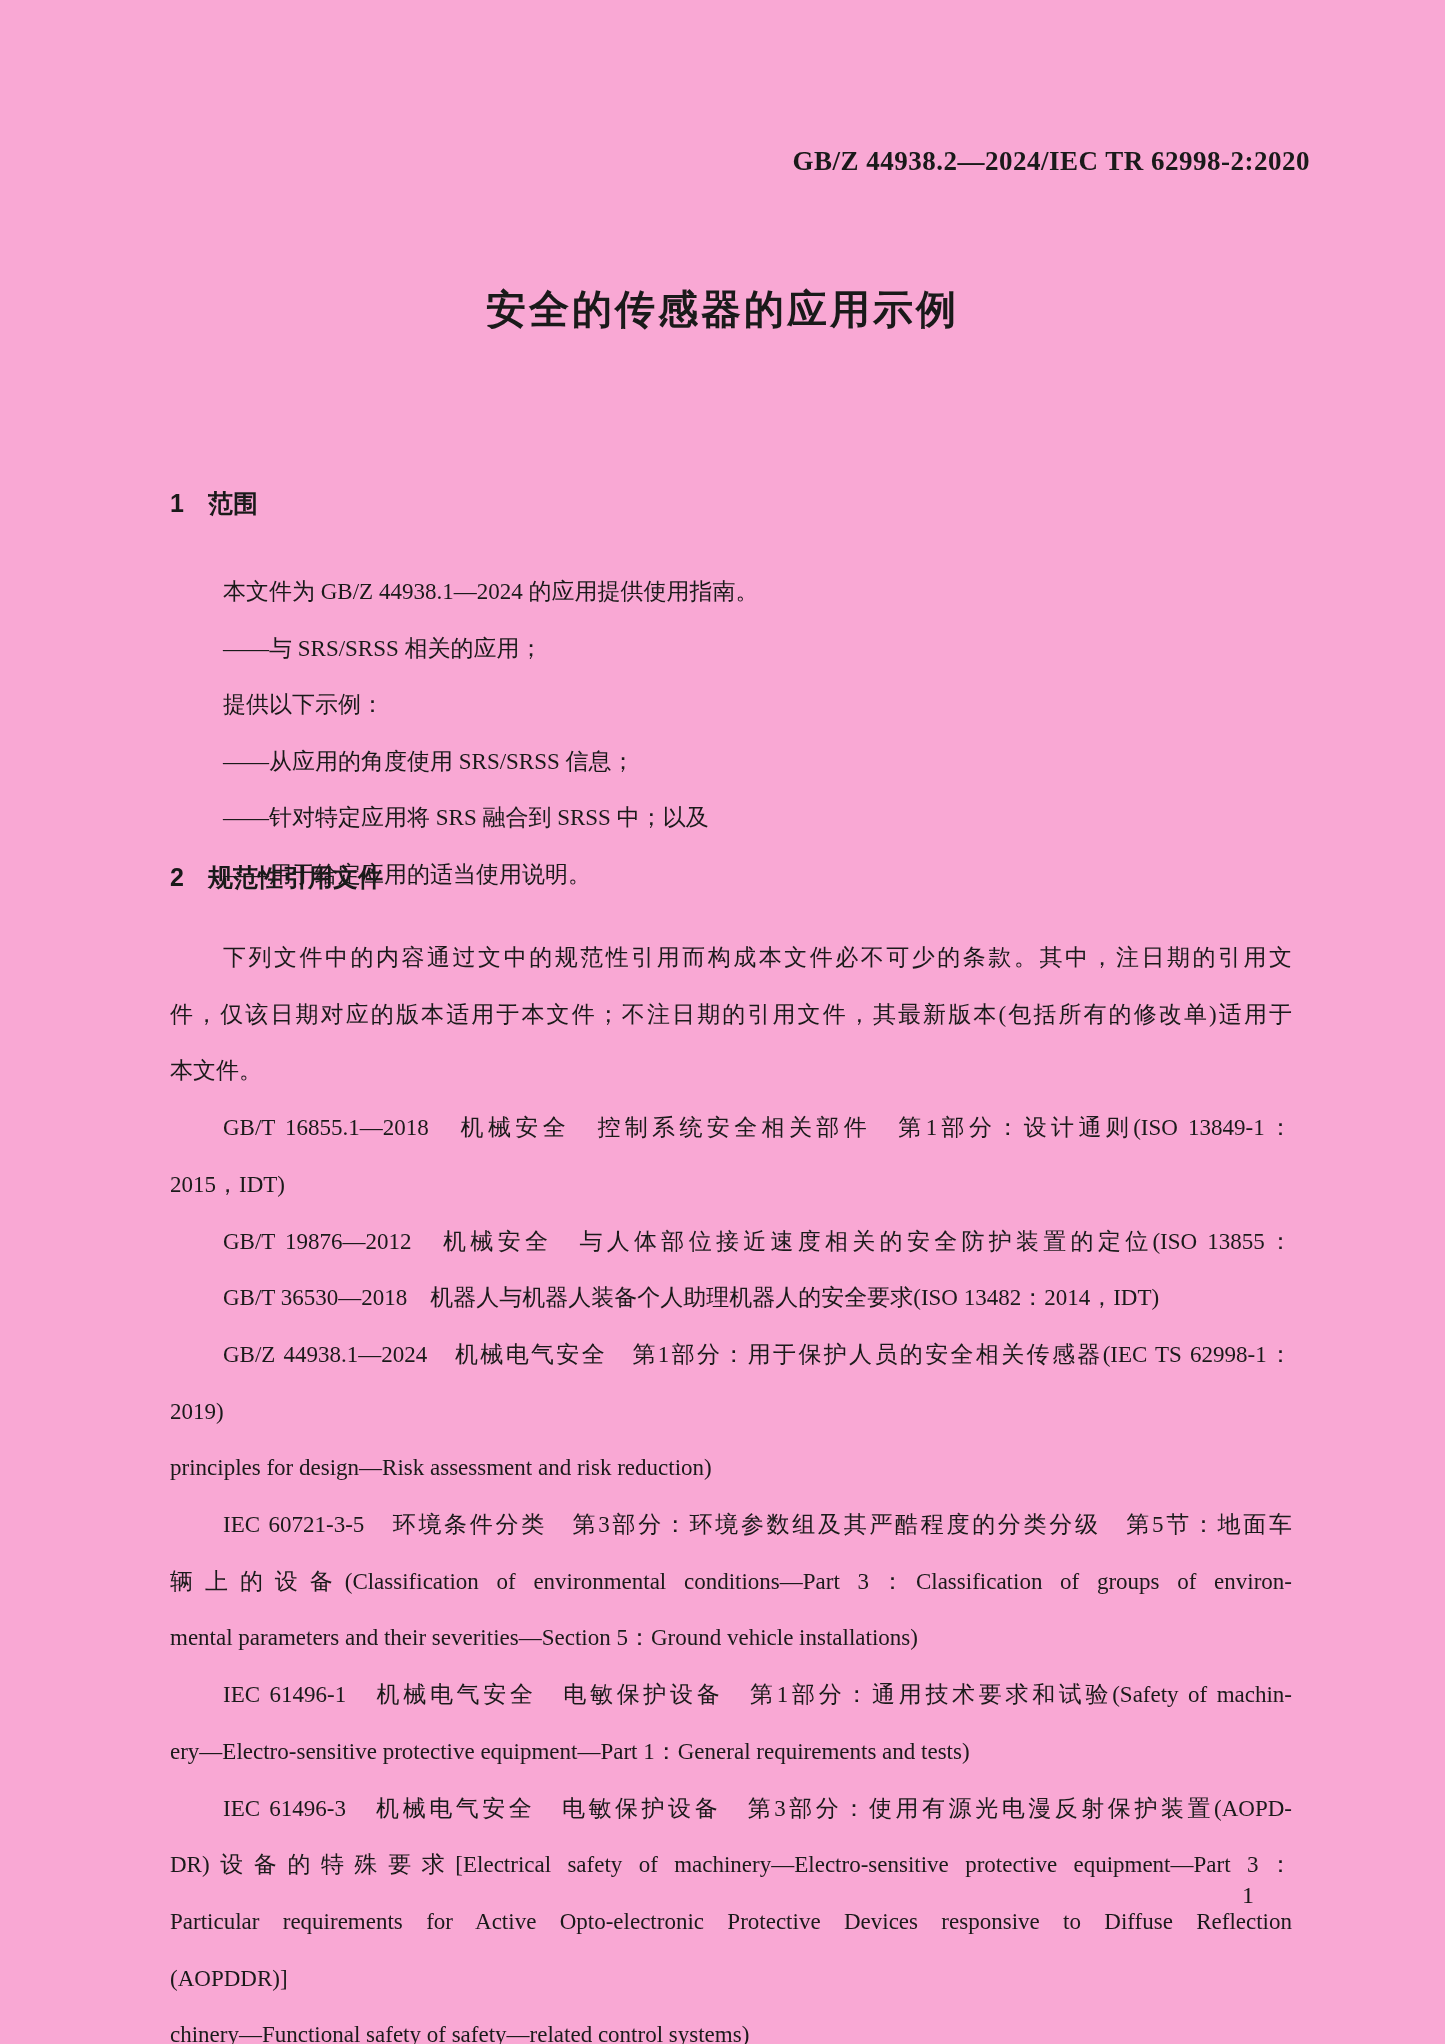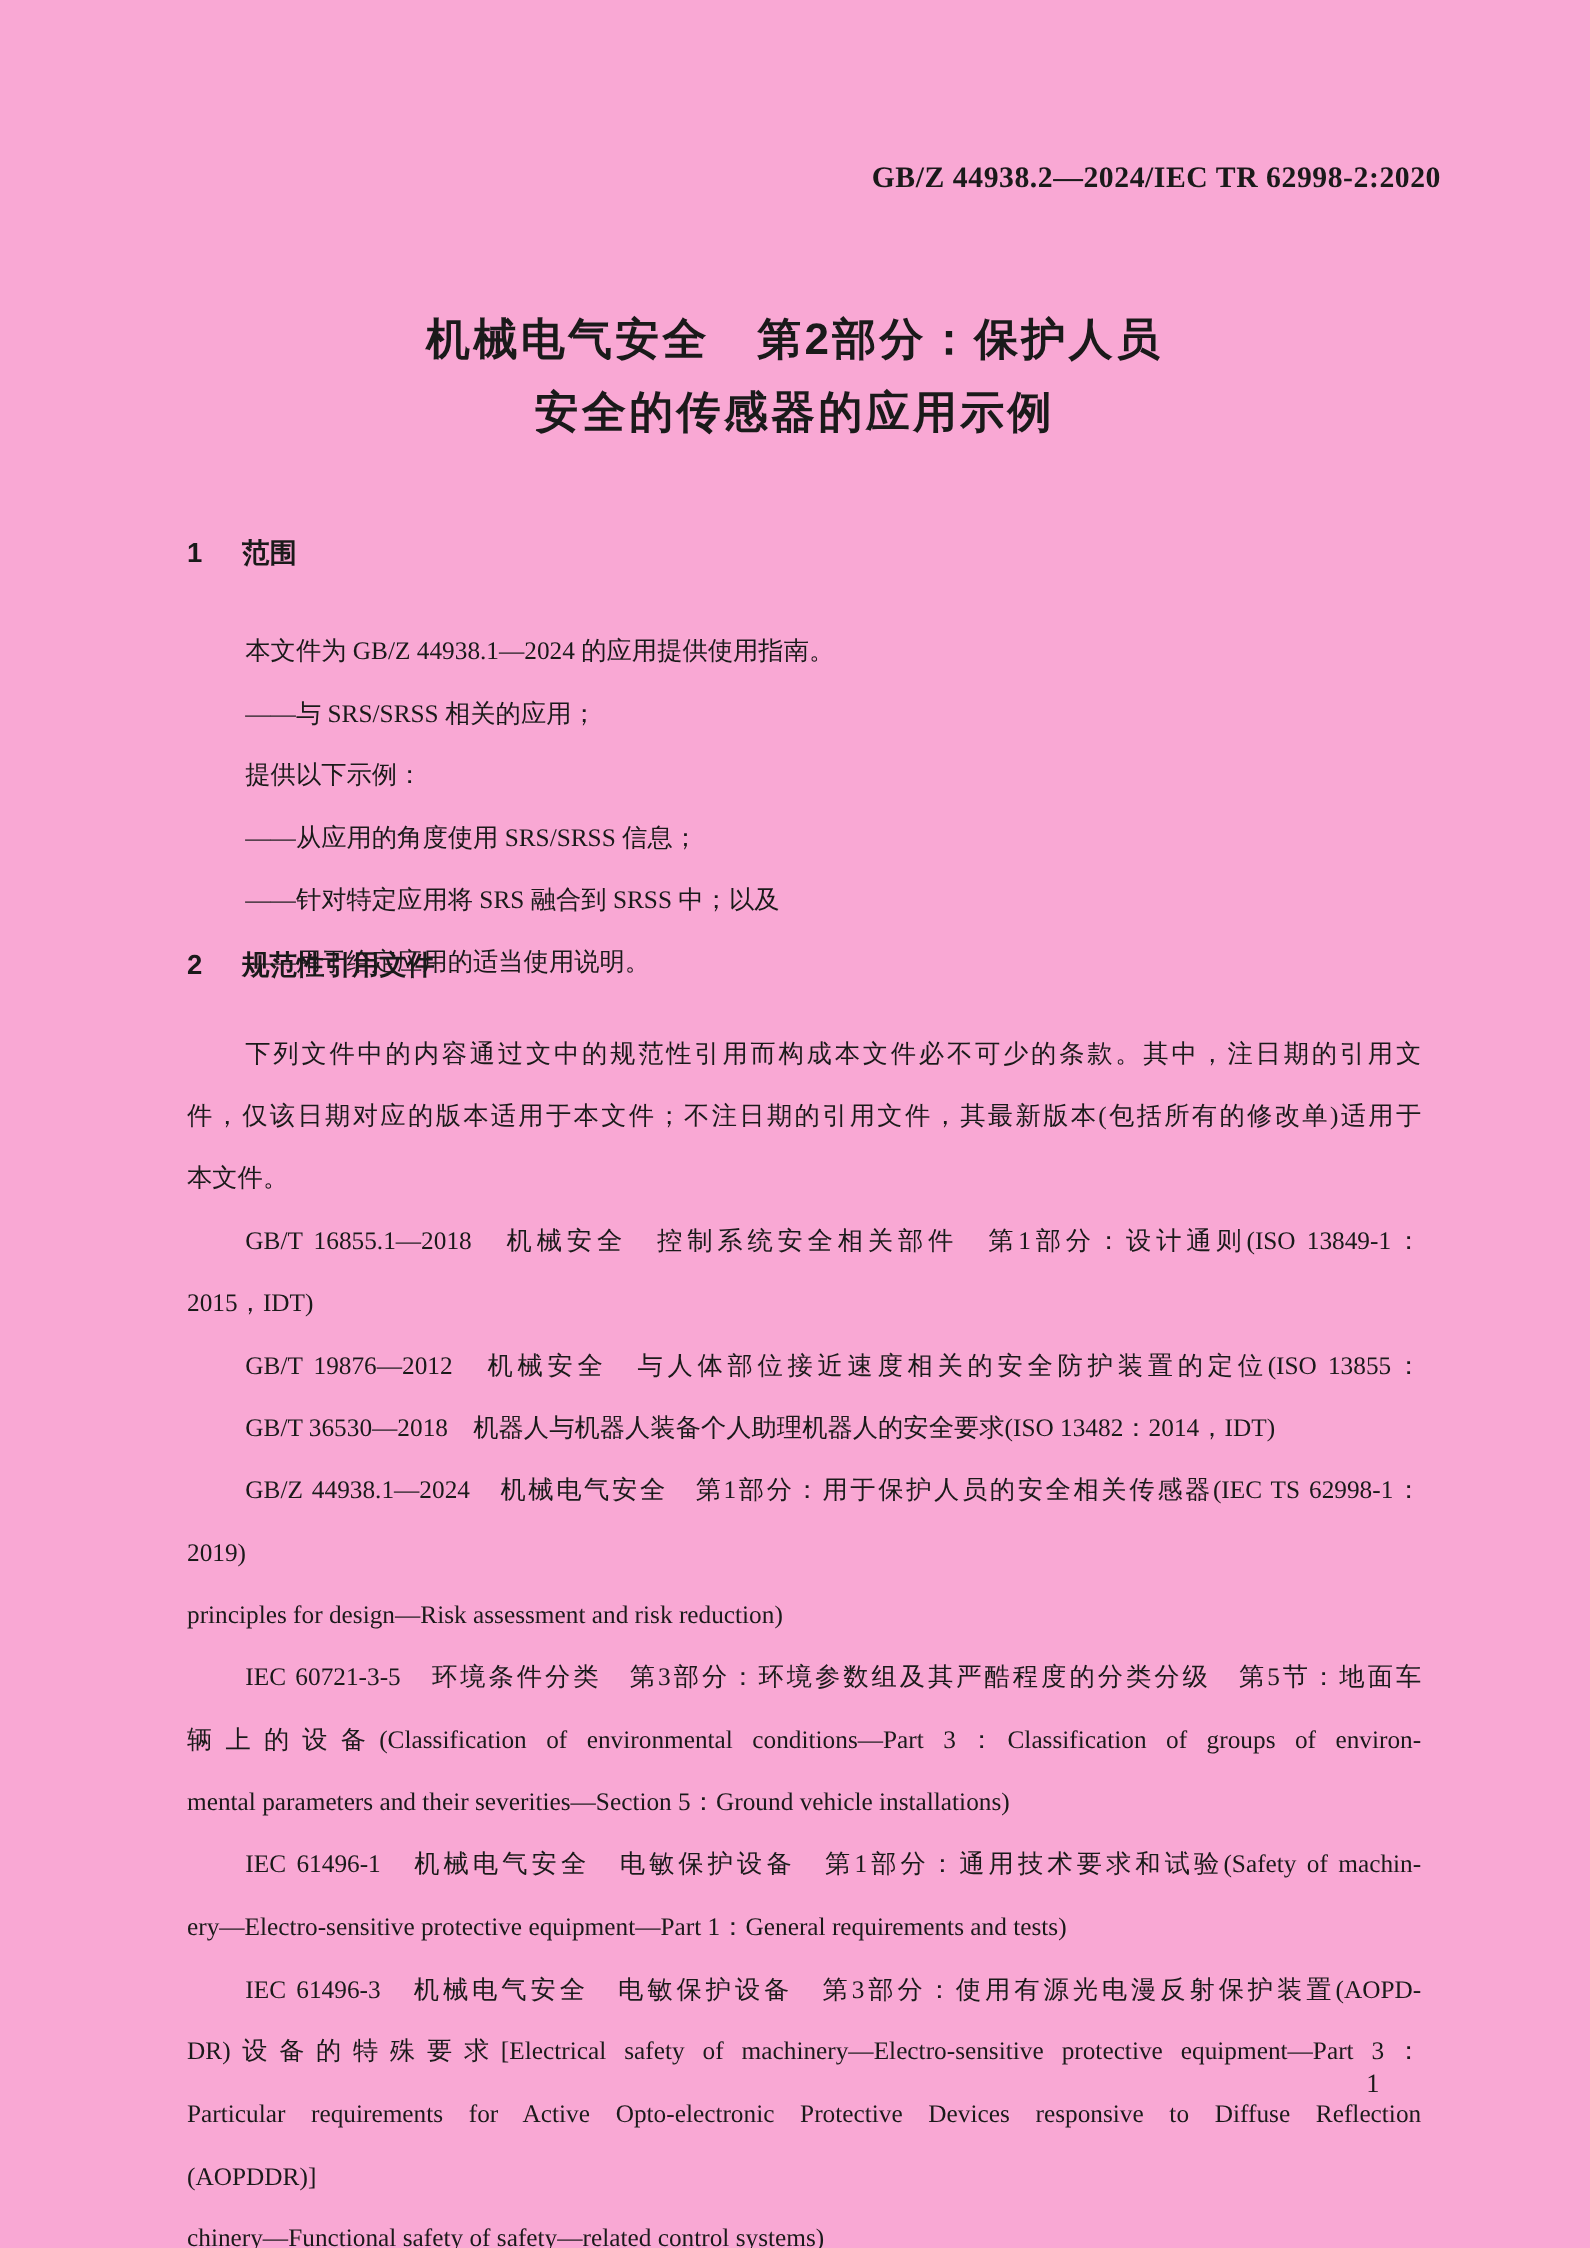--- a/index.html
+++ b/index.html
@@ -41,21 +41,21 @@
   .clause-heading {
     position: absolute;
     left: 170px;
     font-family: "Liberation Sans", "DejaVu Sans", sans-serif;
     font-weight: bold;
     font-size: 25px;
     line-height: 34px;
   }
   #h1 { top: 486px; }
   #h2 { top: 860px; }
-  .clause-label { margin-left: 36px; }
+  .clause-label { margin-left: 24px; }
   .body-block {
     position: absolute;
     left: 170px;
     width: 1122px;
     font-size: 23px;
   }
   #b1 { top: 556px; line-height: 41.5px; }
   #b2 { top: 922px; line-height: 41.7px; }
   .ln { text-align: left; margin-top: 15px; }
   .ind { text-indent: 53px; }
@@ -72,21 +72,20 @@
   }
 </style>
 </head>
 <body>
 
 <div class="page">
 
   <div class="std-num">GB/Z 44938.2—2024/IEC TR 62998-2:2020</div>
 
   <div class="doc-title">
-    <div>机械电气安全　第2部分：保护人员</div>
     <div>安全的传感器的应用示例</div>
   </div>
 
   <div class="clause-heading" id="h1"><span>1</span><span class="clause-label">范围</span></div>
 
   <div class="body-block" id="b1">
     <div class="ln ind">本文件为 GB/Z 44938.1—2024 的应用提供使用指南。</div>
     <div class="ln ind">——与 SRS/SRSS 相关的应用；</div>
     <div class="ln ind">提供以下示例：</div>
     <div class="ln ind">——从应用的角度使用 SRS/SRSS 信息；</div>

